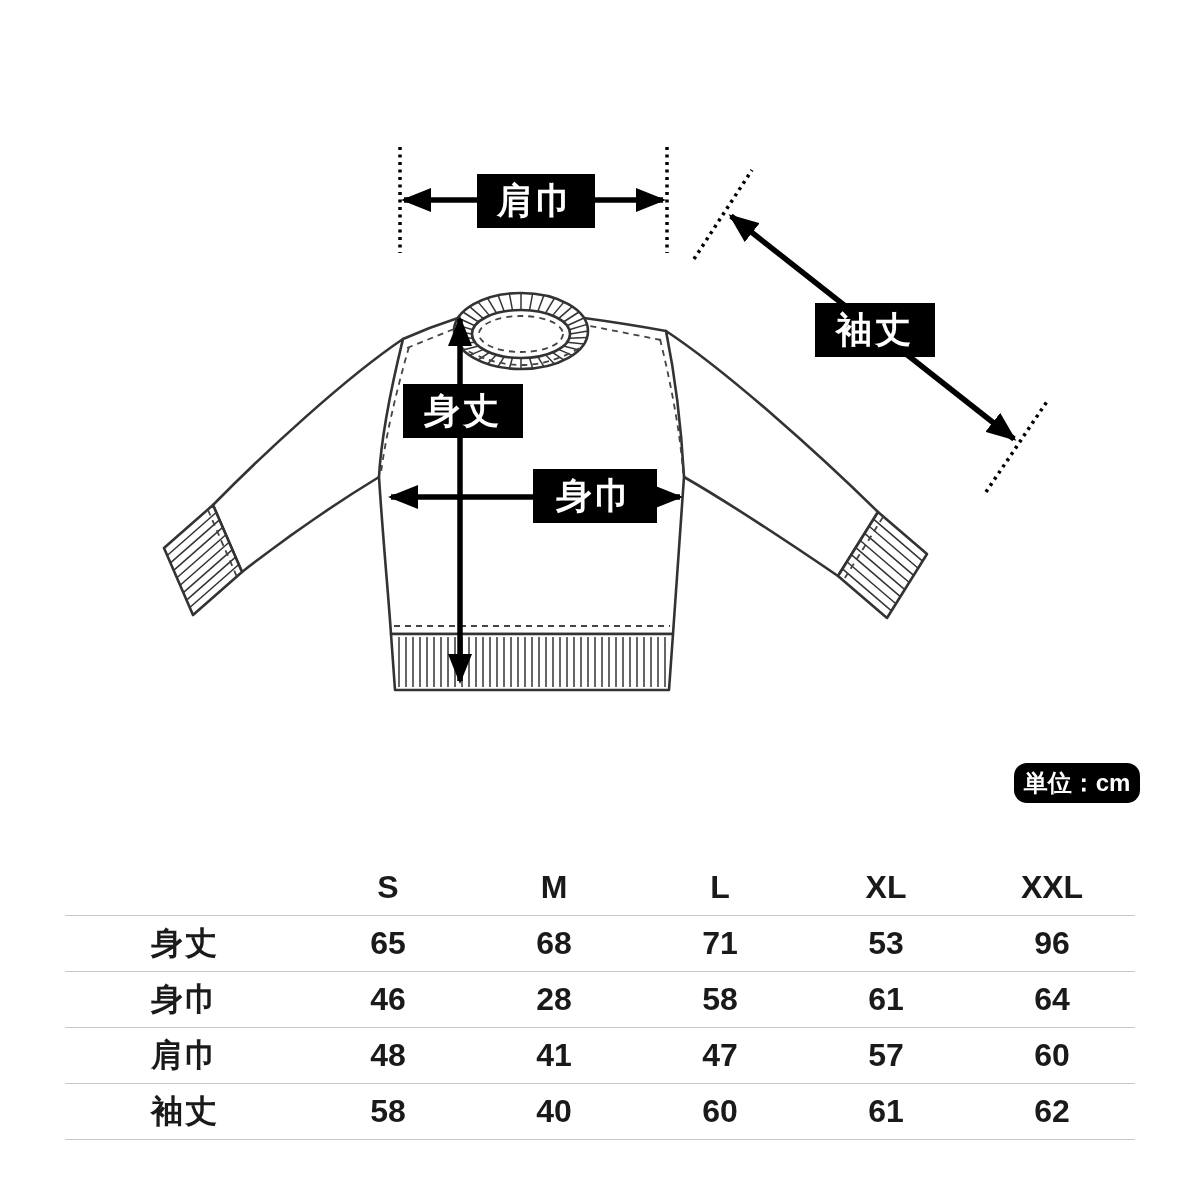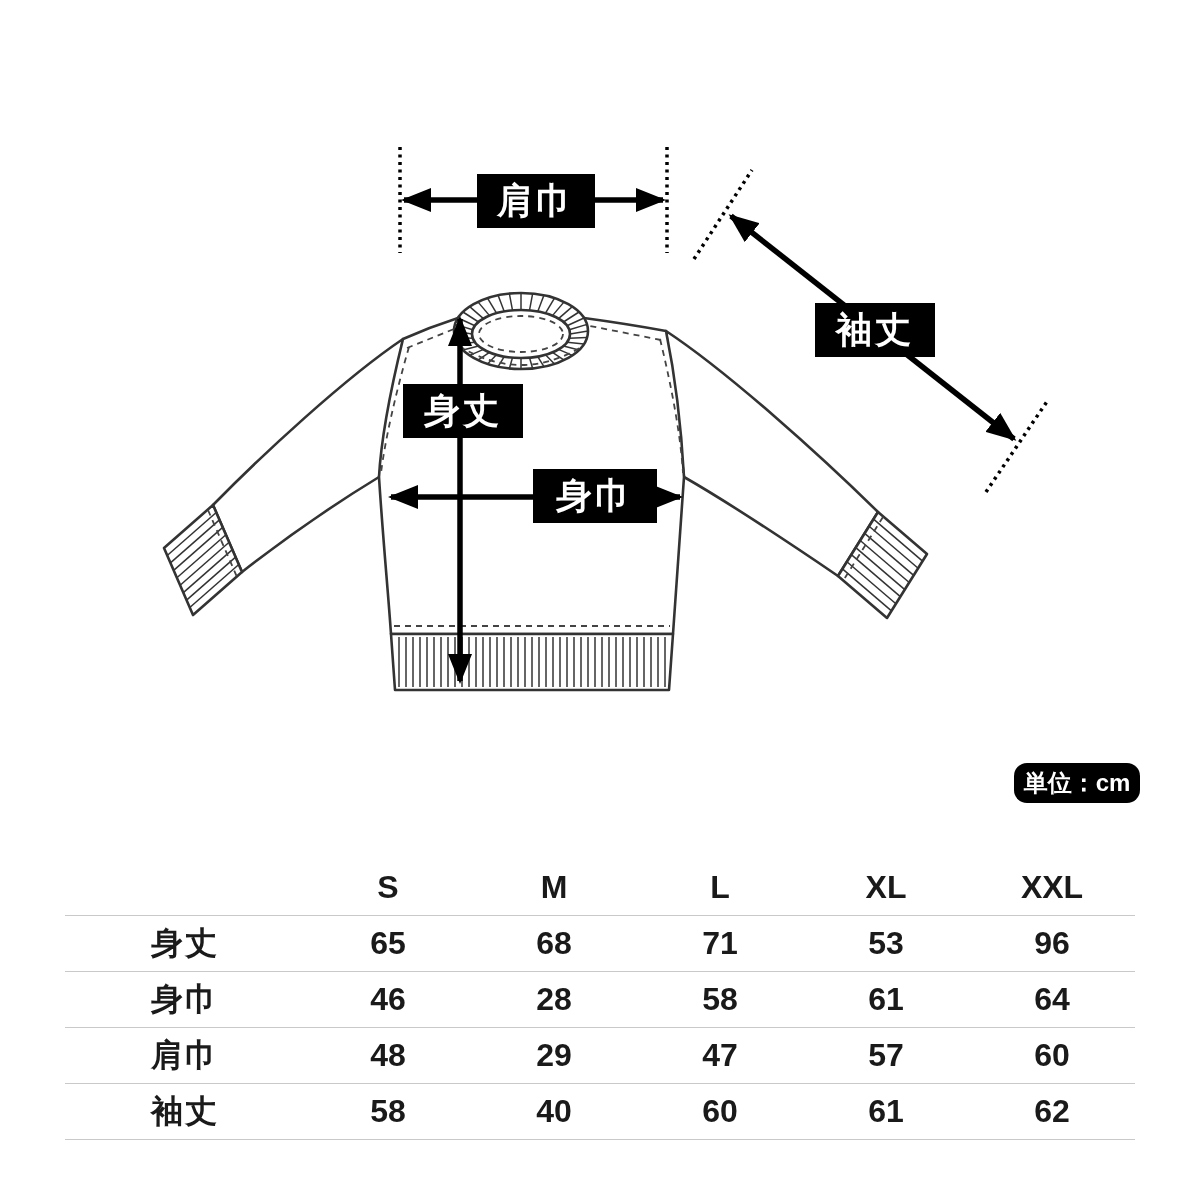--- a/index.html
+++ b/index.html
@@ -264,21 +264,21 @@
       <td class="rowlabel">身巾</td>
       <td>46</td>
       <td>28</td>
       <td>58</td>
       <td>61</td>
       <td>64</td>
     </tr>
     <tr>
       <td class="rowlabel">肩巾</td>
       <td>48</td>
-      <td>29</td>
+      <td>41</td>
       <td>47</td>
       <td>57</td>
       <td>60</td>
     </tr>
     <tr>
       <td class="rowlabel">袖丈</td>
       <td>58</td>
       <td>40</td>
       <td>60</td>
       <td>61</td>

